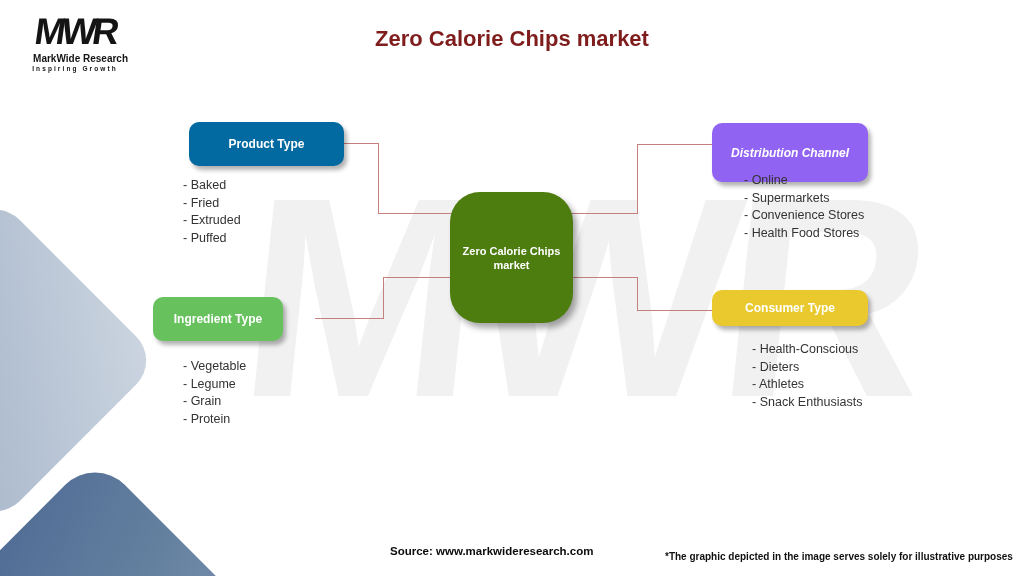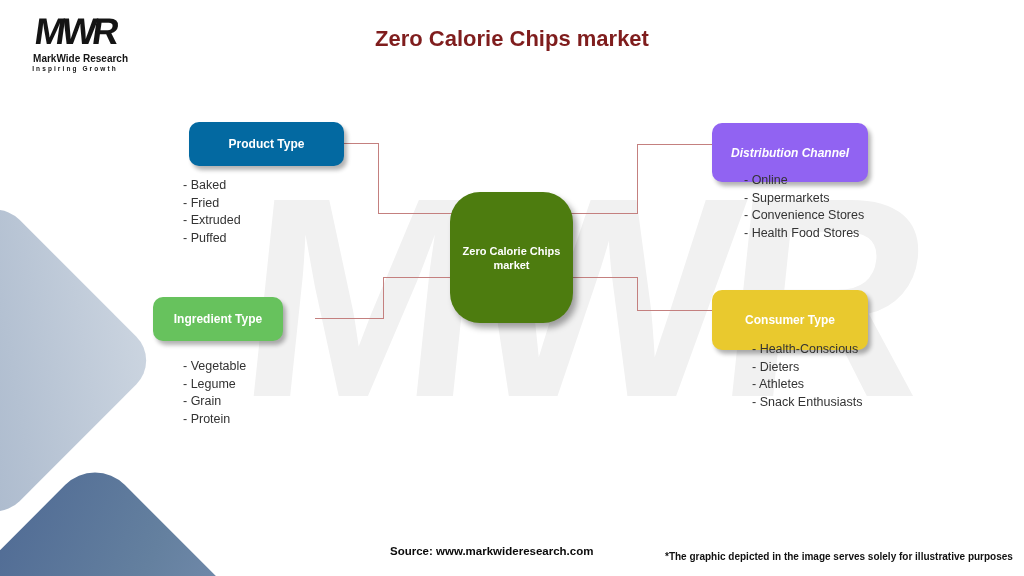--- a/index.html
+++ b/index.html
@@ -60,21 +60,21 @@
   #seg-0 { left:153px; top:122px; }
   #seg-0 .seg-box { width:155px; height:44px; }
   #seg-0 .seg-list { left:30px; top:55px; }
   #seg-1 { left:712px; top:123px; }
   #seg-1 .seg-box { width:156px; height:59px;font-style:italic; }
   #seg-1 .seg-list { left:32px; top:49px; }
   #seg-2 { left:153px; top:297px; }
   #seg-2 .seg-box { width:130px; height:44px; }
   #seg-2 .seg-list { left:30px; top:61px; }
   #seg-3 { left:712px; top:290px; }
-  #seg-3 .seg-box { width:156px; height:60px; }
+  #seg-3 .seg-box { width:156px; height:36px; }
   #seg-3 .seg-list { left:40px; top:51px; }
   
   .source { position:absolute; z-index:2; left:390px; top:545px; font-size:11.5px; font-weight:700; color:#0a0a0a; }
   .disclaimer { position:absolute; z-index:2; left:665px; top:551px; font-size:10px; font-weight:600; color:#111; }
 </style>
 </head>
 <body>
 
 <div id="canvas">
 

